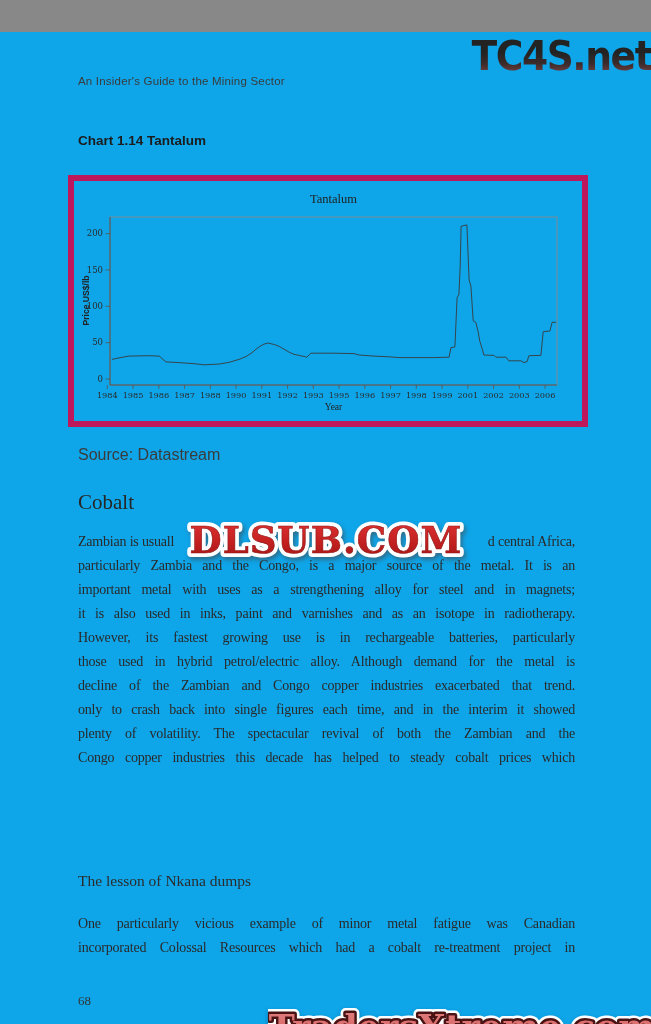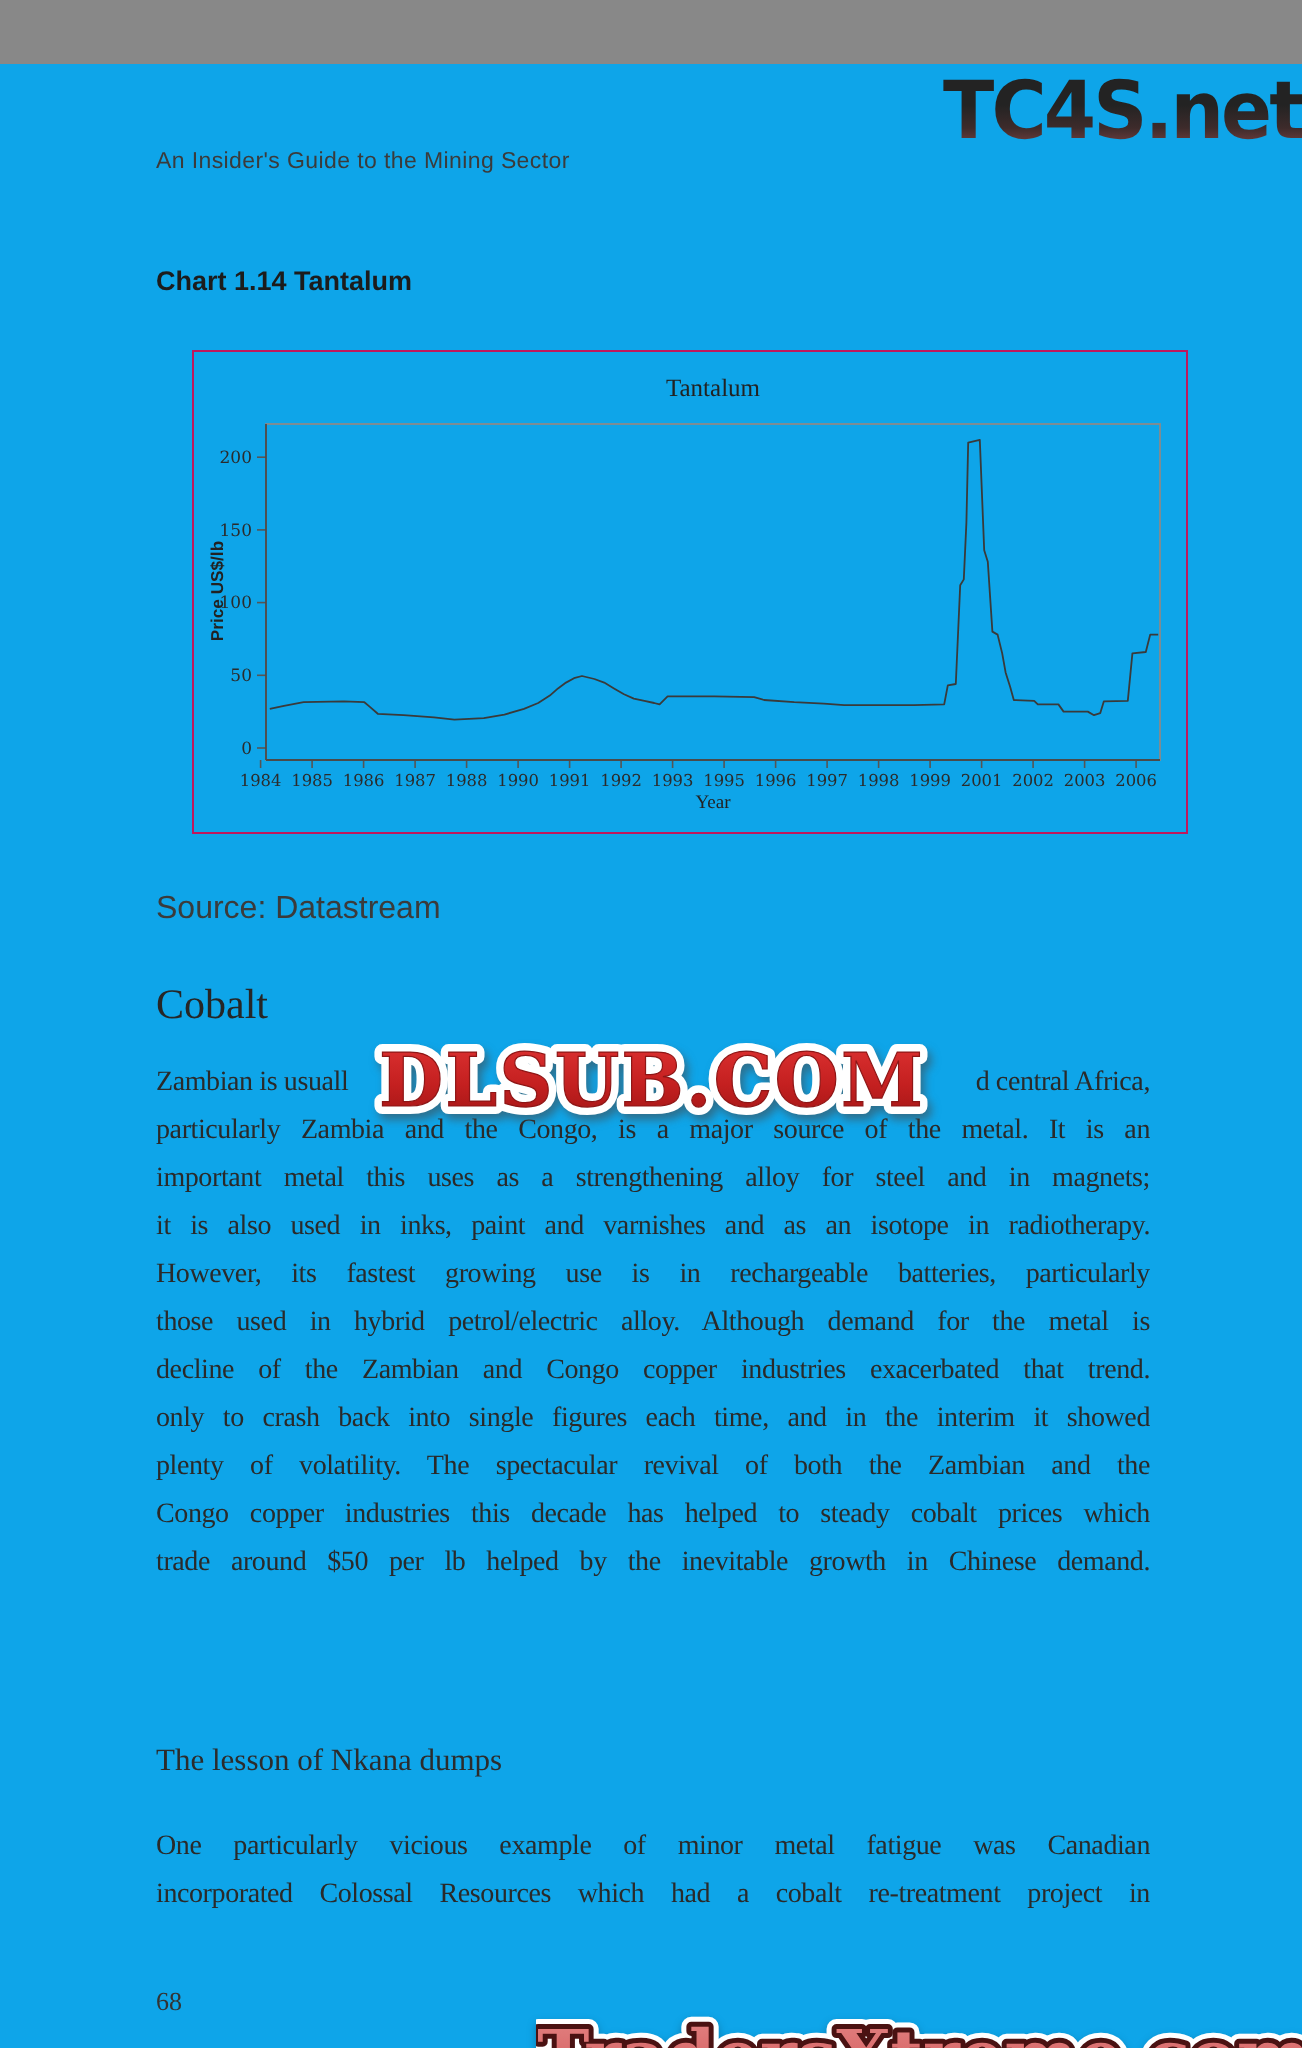--- a/index.html
+++ b/index.html
@@ -13,21 +13,21 @@
   .tc4s{right:0px;top:2px;font-family:"DejaVu Sans",sans-serif;font-weight:bold;
         font-size:40px;line-height:44px;letter-spacing:-1.5px;
         transform:scaleX(.94);transform-origin:right top;
         background:linear-gradient(180deg,#232323 42%,#33272 55%,#3d2b2b 68%,#7c4343 92%,#8a4c4c 100%);
         background:linear-gradient(180deg,#232323 42%,#3d2b2b 68%,#7c4343 92%,#8a4c4c 100%);
         -webkit-background-clip:text;background-clip:text;color:transparent;}
 
   .chart-heading{left:78px;top:101px;font-family:"Liberation Sans",sans-serif;
         font-weight:bold;font-size:13.5px;color:#1c1c1c;}
 
-  .chart-box{left:96px;top:143px;width:496px;height:240px;border:1px solid #be185d;}
+  .chart-box{left:68px;top:143px;width:496px;height:240px;border:6px solid #be185d;padding-left:12px;}
   .chart-title{left:36px;top:11px;width:447px;text-align:center;
         font-size:12.5px;color:#222;}
   .chart-ylabel{left:-67px;top:113px;width:160px;height:13px;text-align:center;
         font-family:"Liberation Sans",sans-serif;font-weight:bold;font-size:8.6px;color:#222;
         transform:rotate(-90deg);}
   .chart-xlabel{left:36px;top:221px;width:447px;text-align:center;
         font-size:9.5px;color:#222;}
 
   .source-caption{left:78px;top:414px;font-family:"Liberation Sans",sans-serif;
         font-size:16px;color:#3b3b3b;}
@@ -123,29 +123,28 @@
 
   <div class="abs cobalt-heading">Cobalt</div>
 
   <div class="abs para para1">
     <div class="line1">
       <span>Zambian is usuall</span>
       <span>d central Africa,</span>
     </div>
     <div id="para1-lines">
         <div class="jline">particularly Zambia and the Congo, is a major source of the metal. It is an</div>
-        <div class="jline">important metal this uses as a strengthening alloy for steel and in magnets;</div>
+        <div class="jline">important metal with uses as a strengthening alloy for steel and in magnets;</div>
         <div class="jline">it is also used in inks, paint and varnishes and as an isotope in radiotherapy.</div>
         <div class="jline">However, its fastest growing use is in rechargeable batteries, particularly</div>
         <div class="jline">those used in hybrid petrol/electric alloy. Although demand for the metal is</div>
         <div class="jline">decline of the Zambian and Congo copper industries exacerbated that trend.</div>
         <div class="jline">only to crash back into single figures each time, and in the interim it showed</div>
         <div class="jline">plenty of volatility. The spectacular revival of both the Zambian and the</div>
         <div class="jline">Congo copper industries this decade has helped to steady cobalt prices which</div>
-        <div class="jline">trade around $50 per lb helped by the inevitable growth in Chinese demand.</div>
       </div>
   </div>
 
   <div class="abs nkana-heading">The lesson of Nkana dumps</div>
 
   <div class="abs para para2" id="para2-lines">
       <div class="jline">One particularly vicious example of minor metal fatigue was Canadian</div>
       <div class="jline">incorporated Colossal Resources which had a cobalt re-treatment project in</div>
     </div>
 

